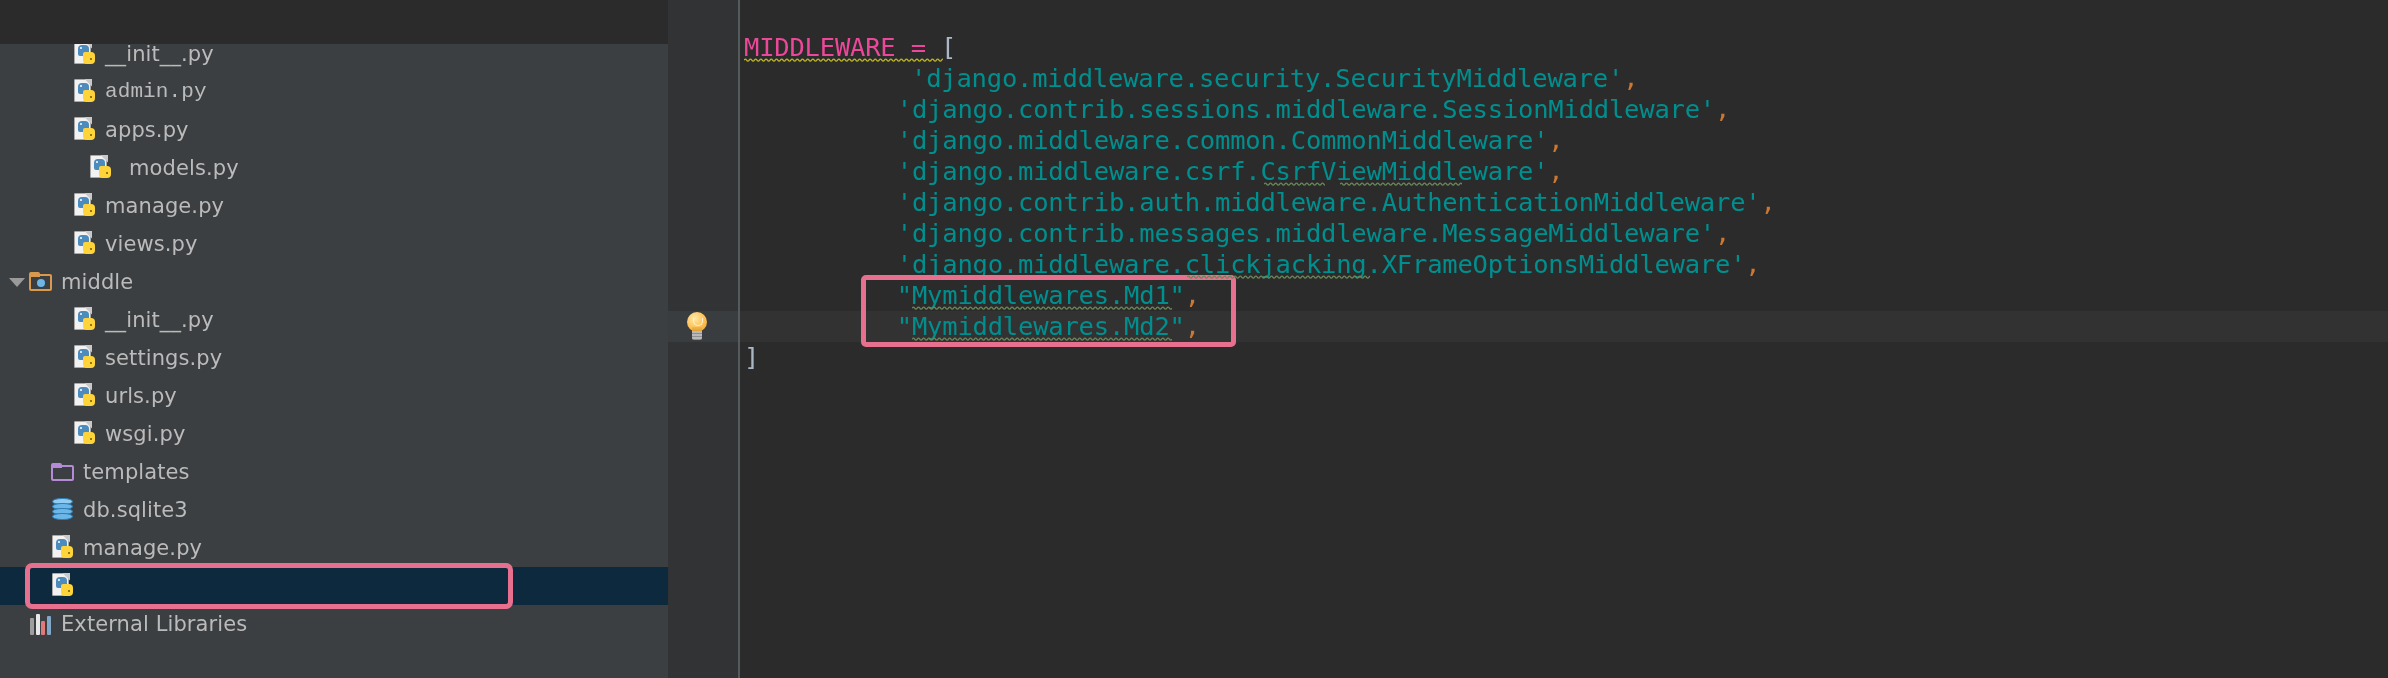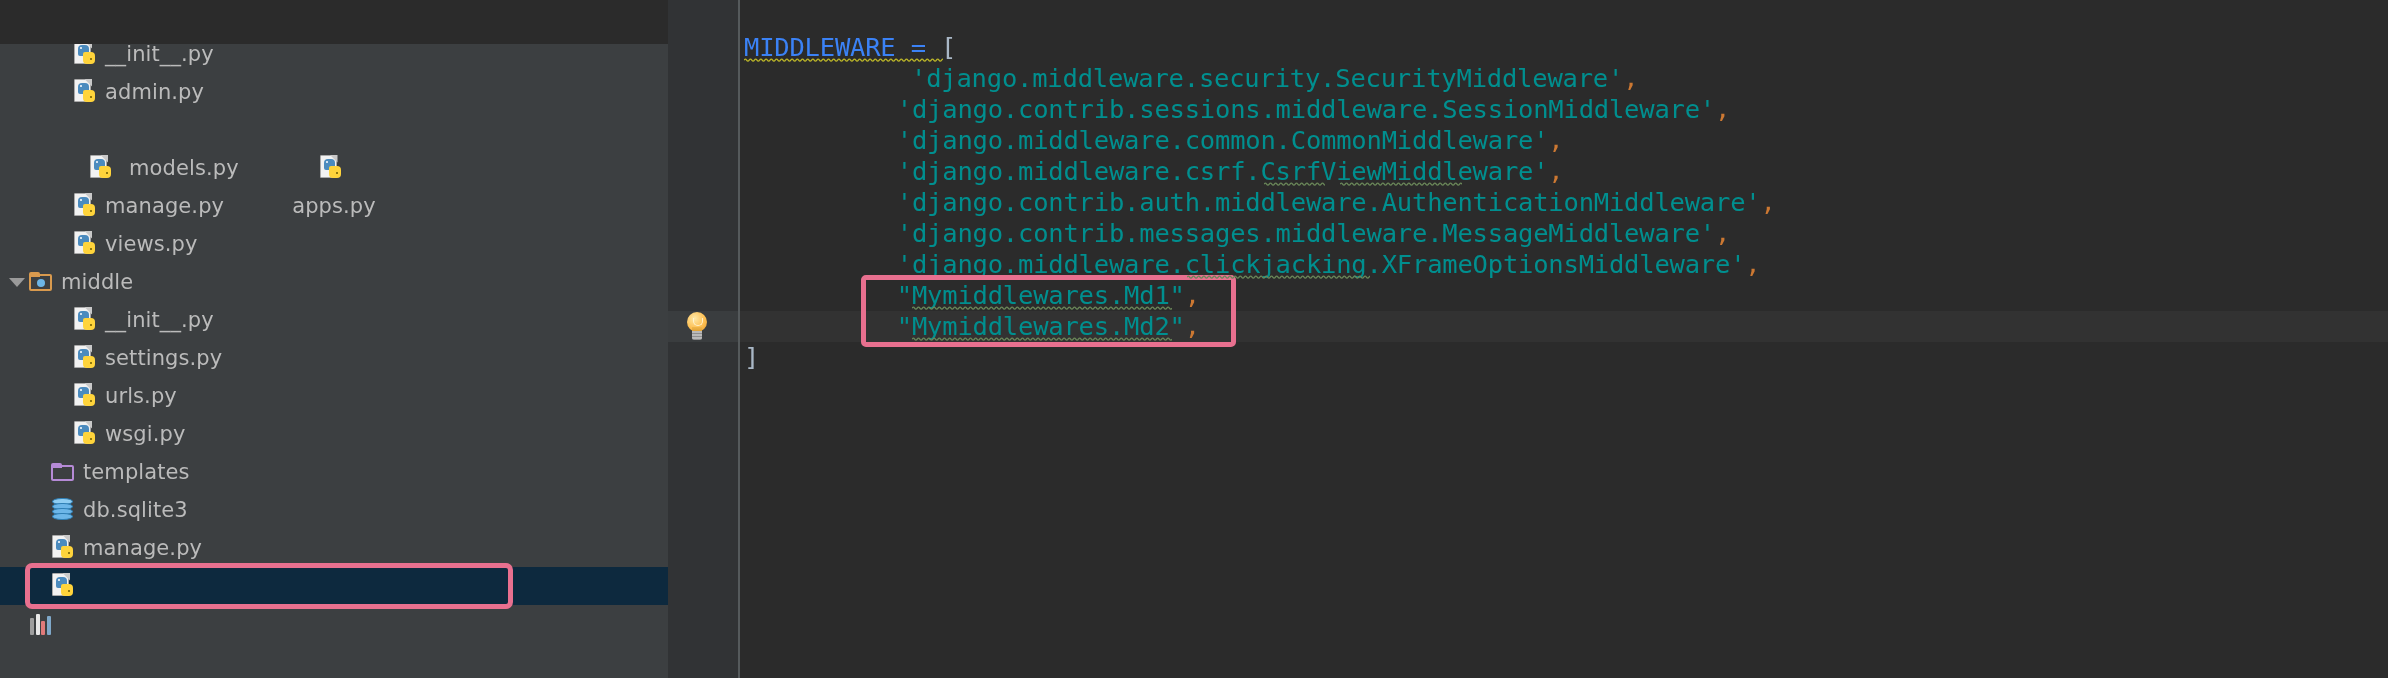--- a/index.html
+++ b/index.html
@@ -131,21 +131,21 @@
   .caret-row{
     position:absolute;left:0;width:1648px;height:31px;background:#323232;
   }
   .gutter-caret-row{
     position:absolute;left:668px;width:71px;height:31px;background:#3a3d3f;
   }
   .code-line{
     position:absolute;height:31px;line-height:31px;white-space:pre;
     font-size:25.5px;letter-spacing:-0.2px;
   }
-  .kw{color:#3b82f6;}
+  .kw{color:#ec4899;}
   .str{color:#008f8f;}
   .punc{color:#cc7832;}
   .brk{color:#a9b7c6;}
 
   
   .sq{position:absolute;height:5px;}
   .sq svg{display:block;}
 
   
   #bulb{position:absolute;left:16px;top:495px;width:26px;height:30px;}
@@ -187,36 +187,36 @@
               <span class="sheet"></span>
               <span class="fold"></span>
               <span class="pb"></span>
               <span class="dot2"></span>
               <span class="py"></span>
               <span class="dot"></span>
             </span>
           </span>
           <span class="lbl">__init__.py</span>
         </div>
-        <div class="tree-row" style="top: 29px;">
+        <div class="tree-row" style="top: 29px; font-family: Liberation Mono, monospace;">
           <span style="display: inline-block; flex: 0 0 auto; width: 50px;"></span>
           <span class="arrow"></span>
           <span class="ico">
             <span class="pyicon">
               <span class="sheet"></span>
               <span class="fold"></span>
               <span class="pb"></span>
               <span class="dot2"></span>
               <span class="py"></span>
               <span class="dot"></span>
             </span>
           </span>
           <span class="lbl">admin.py</span>
         </div>
-        <div class="tree-row" style="top: 67px; flex-direction: column;">
+        <div class="tree-row" style="top: 67px;">
           <span style="display: inline-block; flex: 0 0 auto; width: 50px;"></span>
           <span class="arrow"></span>
           <span class="ico">
             <span class="pyicon">
               <span class="sheet"></span>
               <span class="fold"></span>
               <span class="pb"></span>
               <span class="dot2"></span>
               <span class="py"></span>
               <span class="dot"></span>
@@ -400,20 +400,21 @@
           <span style="display: inline-block; flex: 0 0 auto; width: 6px;"></span>
           <span class="arrow"></span>
           <span class="ico">
             <span class="libicon">
               <span></span>
               <span></span>
               <span></span>
               <span></span>
             </span>
           </span>
+          <span class="lbl">External Libraries</span>
         </div>
       </div>
     <div id="file-highlight" style="top: 519px; height: 46px;"></div>
   </div>
 
   <div id="gutter">
     <div class="gutter-caret-row" id="gutter-caret" style="left: 0px; top: 311px;"></div>
     <div id="bulb" style="top: 312px;">
       <div class="glass"></div>
       <div class="fil"></div>

